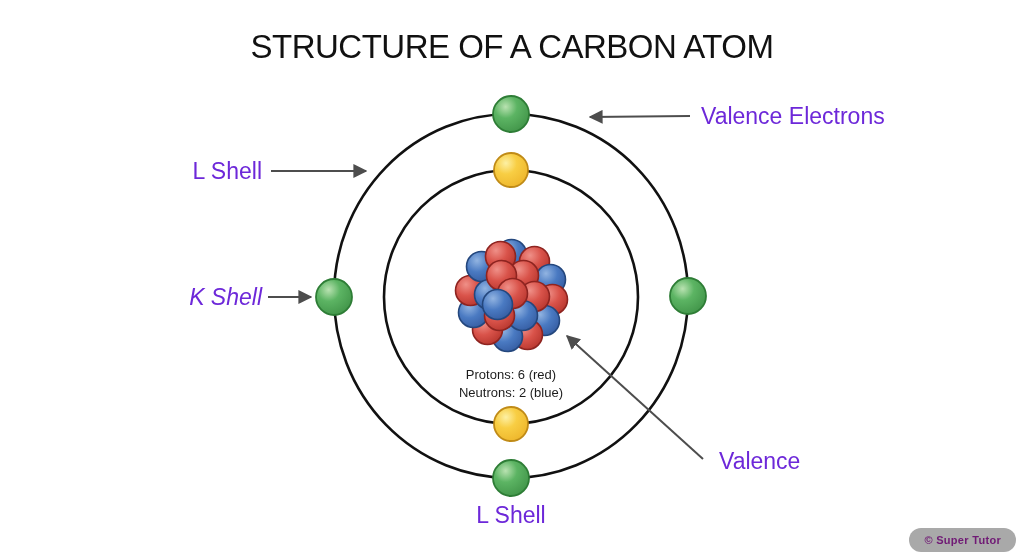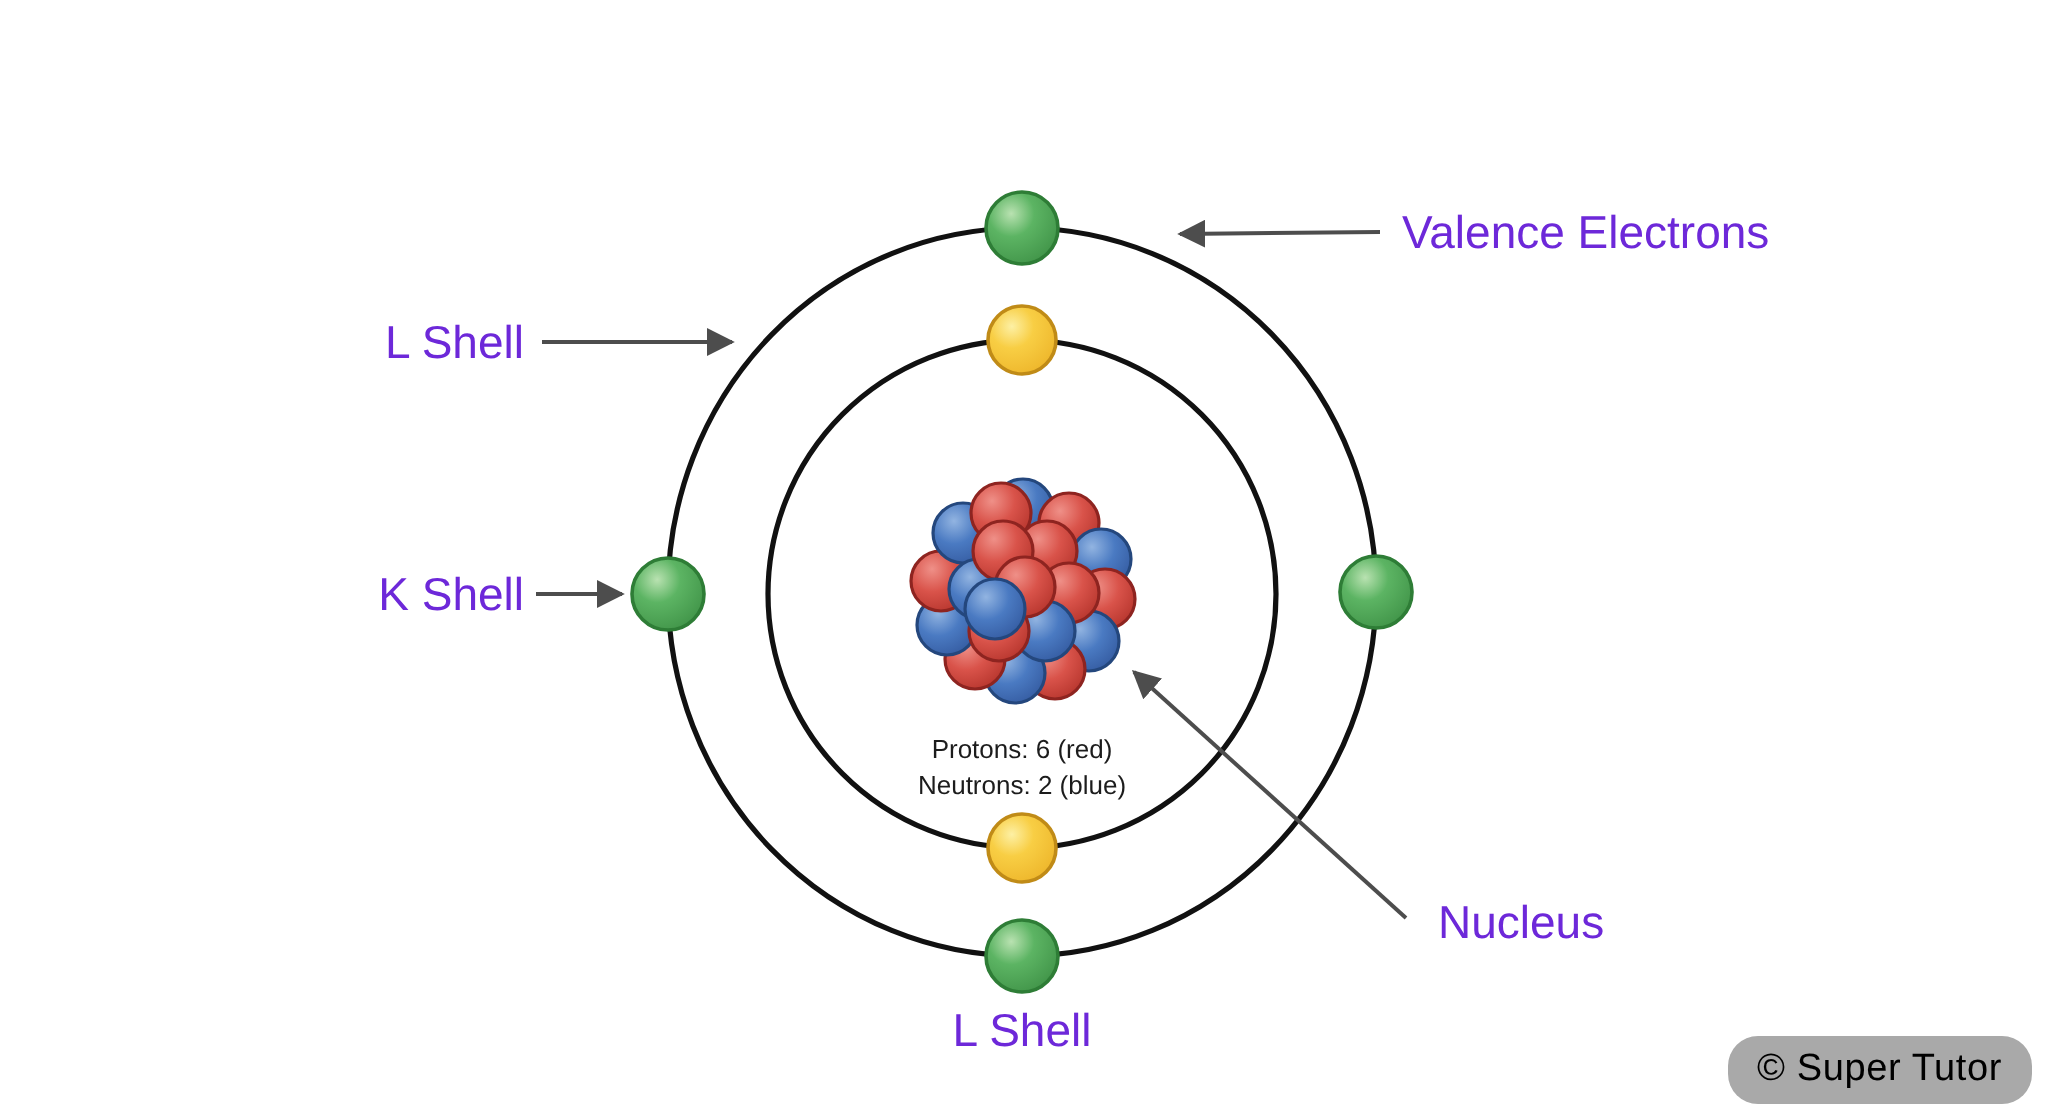--- a/index.html
+++ b/index.html
@@ -33,23 +33,23 @@
     left:411px;top:366px;width:200px;
     text-align:center;
     font-size:13px;
     line-height:18px;
     color:#1c1c1c;
   }
   .watermark{
     position:absolute;
     right:8px;bottom:7px;
     background:#a9a9a9;
-    color:#000000;
-    font-size:19px;
-    font-weight:normal;
+    color:#701a75;
+    font-size:11px;
+    font-weight:bold;
     padding:6px 15px;
     border-radius:15px;
     letter-spacing:0.3px;
   }
 </style>
 </head>
 <body>
 
 <div class="stage">
 
@@ -119,28 +119,29 @@
     </g>
 
     <g stroke="#4d4d4d" stroke-width="2">
       <line x1="271" y1="171" x2="366" y2="171" marker-end="url(#arrowHead)"></line>
       <line x1="268" y1="297" x2="311" y2="297" marker-end="url(#arrowHead)"></line>
       <line x1="690" y1="116" x2="590" y2="117" marker-end="url(#arrowHead)"></line>
       <line x1="703" y1="459" x2="567" y2="336" marker-end="url(#arrowHead)"></line>
     </g>
   </svg>
 
+  <div class="title">STRUCTURE OF A CARBON ATOM</div>
 
   <div class="lbl" style="left:120px;top:157px;width:142px;text-align:right;">L Shell</div>
 
-  <div class="lbl" style="left:120px;top:283px;width:142px;text-align:right;">K Shell</div>
+  <div class="lbl" style="left:120px;top:283px;width:142px;text-align:right;font-style:italic;">K Shell</div>
 
   <div class="lbl" style="left:701px;top:102px;">Valence Electrons</div>
 
-  <div class="lbl" style="left:719px;top:447px;">Nucleus</div>
+  <div class="lbl" style="left:719px;top:447px;">Valence</div>
 
   <div class="lbl" style="left:431px;top:501px;width:160px;text-align:center;">L Shell</div>
 
   <div class="caption">
     <div>Protons: 6 (red)</div>
     <div>Neutrons: 2 (blue)</div>
   </div>
 
   <div class="watermark">© Super Tutor</div>
 </div>

